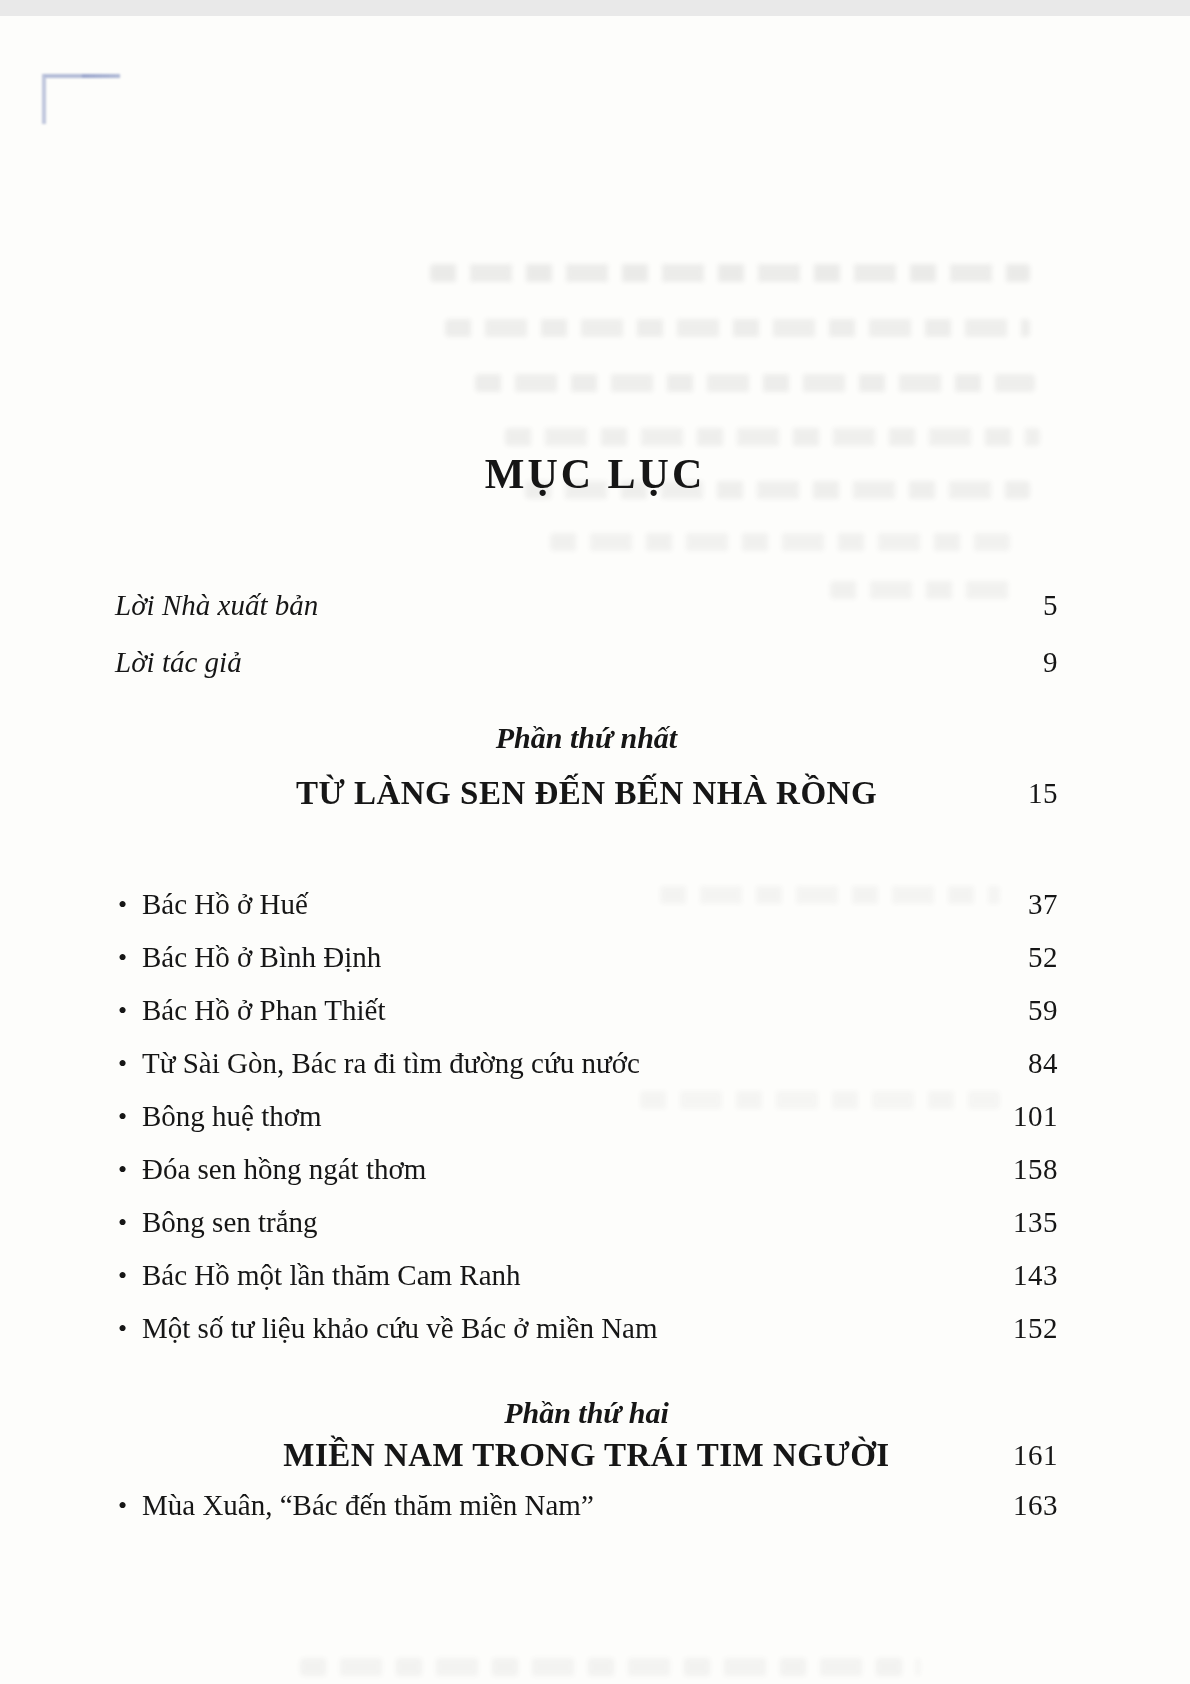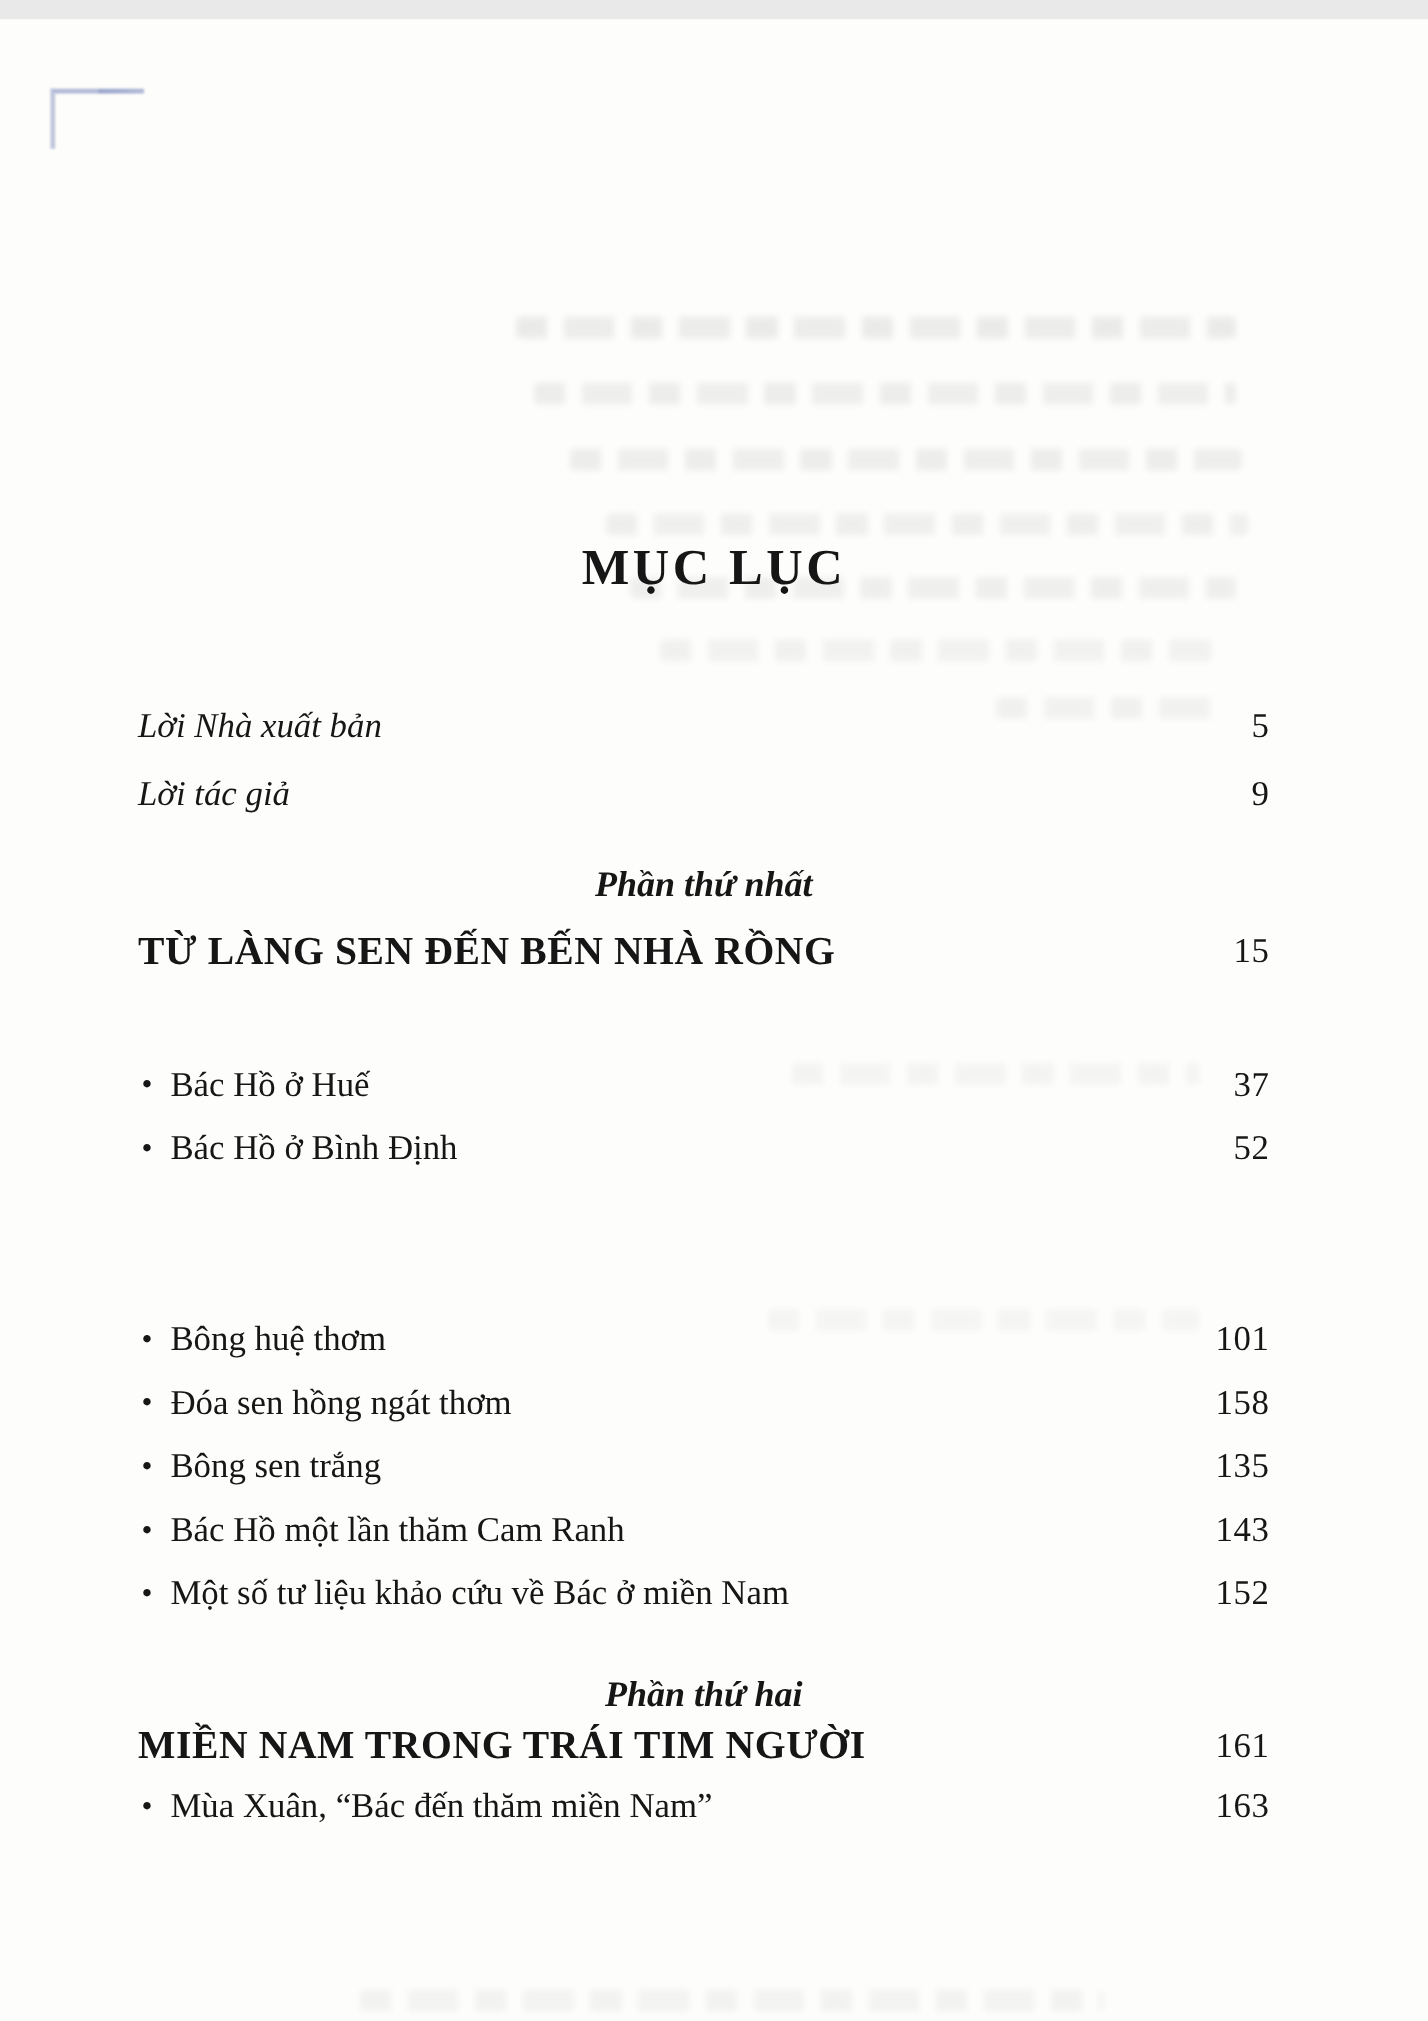--- a/index.html
+++ b/index.html
@@ -89,21 +89,21 @@
   .front-row .lbl { font-style: italic; font-size: 29px; }
   .part-label {
     text-align: center;
     font-weight: bold;
     font-style: italic;
     font-size: 30px;
   }
   .part-heading { height: 44px; line-height: 44px; }
   .part-heading .lbl {
     display: block;
-    text-align: left;
+    text-align: center;
     font-weight: bold;
     font-size: 33px;
     letter-spacing: 0.5px;
   }
   .part-heading .num { height: 44px; line-height: 44px; text-align: right; }
   .entry-row { padding-left: 3px; }
   .bullet {
     display: inline-block;
     width: 24px;
     font-size: 26px;
@@ -146,20 +146,28 @@
   </div>
 
   <div class="row entry-row" style="top:868px">
     <span class="bullet">•</span><span class="lbl">Bác Hồ ở Huế</span>
     <span class="num">37</span>
   </div>
   <div class="row entry-row" style="top:921px">
     <span class="bullet">•</span><span class="lbl">Bác Hồ ở Bình Định</span>
     <span class="num">52</span>
   </div>
+  <div class="row entry-row" style="top:974px">
+    <span class="bullet">•</span><span class="lbl">Bác Hồ ở Phan Thiết</span>
+    <span class="num">59</span>
+  </div>
+  <div class="row entry-row" style="top:1027px">
+    <span class="bullet">•</span><span class="lbl">Từ Sài Gòn, Bác ra đi tìm đường cứu nước</span>
+    <span class="num">84</span>
+  </div>
   <div class="row entry-row" style="top:1080px">
     <span class="bullet">•</span><span class="lbl">Bông huệ thơm</span>
     <span class="num">101</span>
   </div>
   <div class="row entry-row" style="top:1133px">
     <span class="bullet">•</span><span class="lbl">Đóa sen hồng ngát thơm</span>
     <span class="num">158</span>
   </div>
   <div class="row entry-row" style="top:1186px">
     <span class="bullet">•</span><span class="lbl">Bông sen trắng</span>

